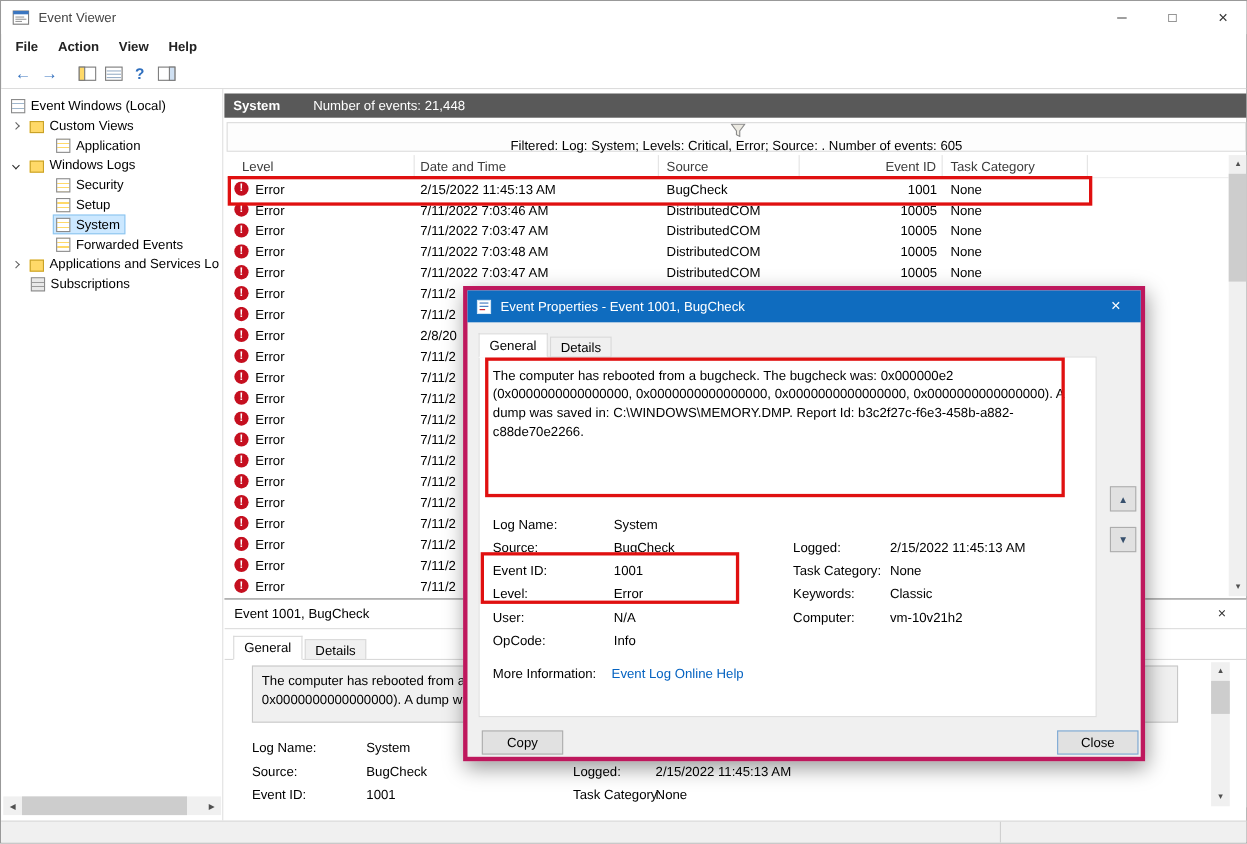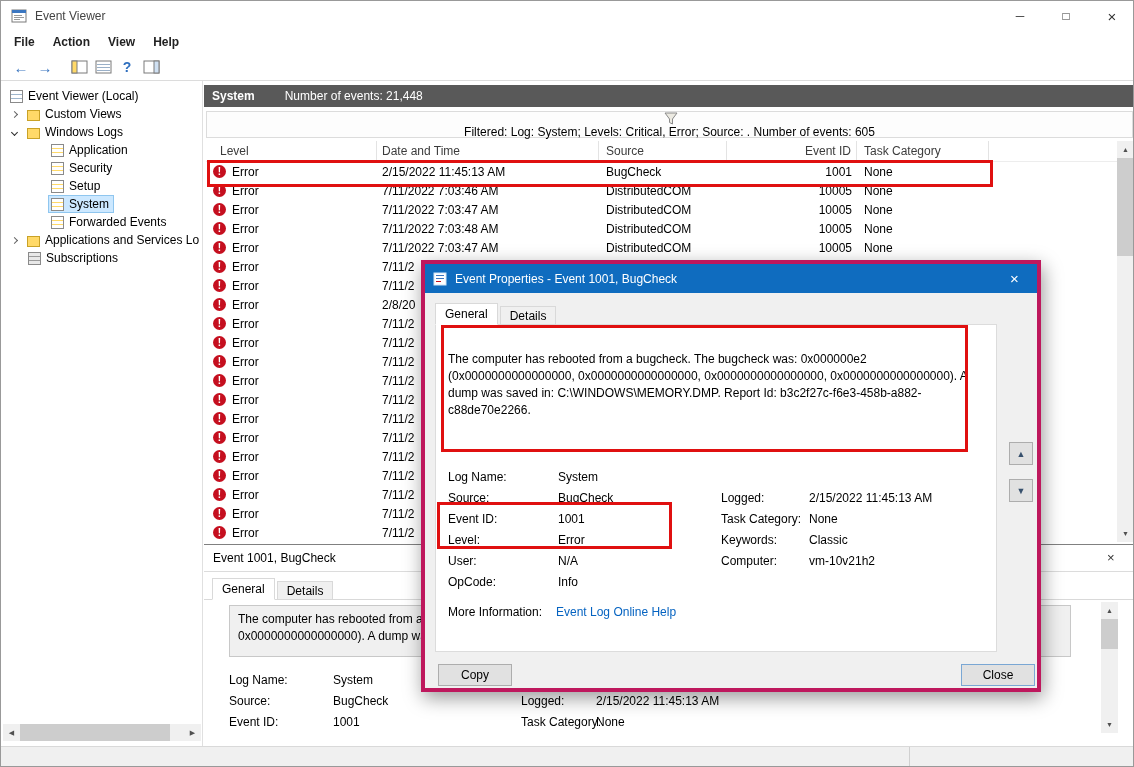--- a/index.html
+++ b/index.html
@@ -91,21 +91,21 @@
   .pfv2{position:absolute;left:392px;}
   .pv-scroll{left:897px;top:57px;width:17px;height:131px;}
   
   .dialog{position:absolute;left:420px;top:259px;width:620px;height:432px;background:#f0f0f0;border:4px solid #be185d;box-shadow:2px 6px 18px rgba(0,0,0,.4);z-index:10;}
   .dlg-title{position:absolute;left:0;top:0;width:100%;height:29px;background:var(--titlebar-blue,#0f6cbf);color:#fff;display:flex;align-items:center;}
   .dlg-icon{margin-left:8px;display:inline-flex;}
   .dlg-title-text{margin-left:8px;}
   .dlg-close{position:absolute;right:0;top:0;width:45px;height:29px;display:flex;align-items:center;justify-content:center;font-size:15px;color:#fff;}
   .dlg-tabs{left:10px;top:38px;height:23px;}
   .dlg-panel{position:absolute;left:10px;top:60px;width:562px;height:328px;background:#fff;border:1px solid #dcdcdc;}
-  .dlg-desc{position:absolute;left:12px;top:26px;width:525px;line-height:17px;overflow-wrap:break-word;}
+  .dlg-desc{position:absolute;left:12px;top:8px;width:525px;line-height:17px;overflow-wrap:break-word;}
   .frow{position:absolute;left:0;width:562px;height:21px;}
   .fl{position:absolute;left:12px;}
   .fv{position:absolute;left:122px;}
   .fl2{position:absolute;left:285px;}
   .fv2{position:absolute;left:373px;}
   .link{color:var(--link-blue,#0563c1);}
   .updown{position:absolute;width:24px;height:23px;background:#e1e1e1;border:1px solid #adadad;display:flex;align-items:center;justify-content:center;font-size:9px;color:#37506d;}
   .ud-up{left:584px;top:178px;}
   .ud-down{left:584px;top:215px;}
   .btn{position:absolute;width:74px;height:22px;background:#e1e1e1;border:1px solid #adadad;text-align:center;line-height:20px;}
@@ -172,41 +172,41 @@
           <rect x="11" y="1" width="5" height="12" fill="#cfe0f2" stroke="#7a7a7a"></rect>
         </svg>
     </span>
   </div>
 
   <div class="tree">
     <div>
         <div class="titem ind0">
           <span class="titem-wrap">
             <span class="ticon root"></span>
-            <span>Event Viewer (Local)</span>
+            <span>Event Windows (Local)</span>
           </span>
         </div>
         <div class="titem ind1">
           <span class="chev collapsed"></span>
           <span class="titem-wrap">
             <span class="ticon folder"></span>
             <span>Custom Views</span>
           </span>
         </div>
+        <div class="titem ind2">
+          <span class="titem-wrap">
+            <span class="ticon log"></span>
+            <span>Application</span>
+          </span>
+        </div>
         <div class="titem ind1">
           <span class="chev expanded"></span>
           <span class="titem-wrap">
             <span class="ticon folder"></span>
             <span>Windows Logs</span>
-          </span>
-        </div>
-        <div class="titem ind2">
-          <span class="titem-wrap">
-            <span class="ticon log"></span>
-            <span>Application</span>
           </span>
         </div>
         <div class="titem ind2">
           <span class="titem-wrap">
             <span class="ticon log"></span>
             <span>Security</span>
           </span>
         </div>
         <div class="titem ind2">
           <span class="titem-wrap">

